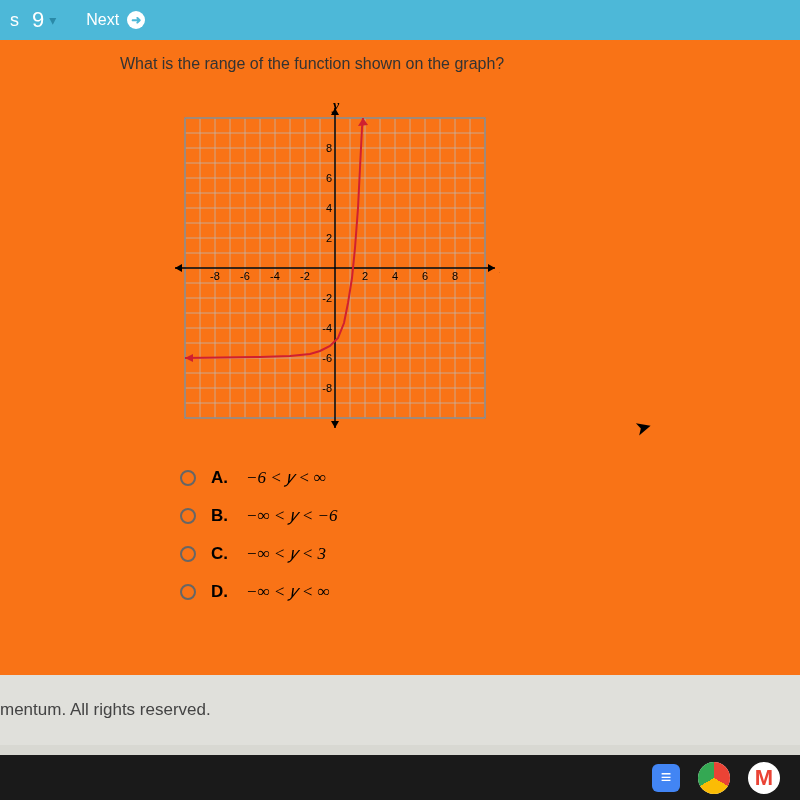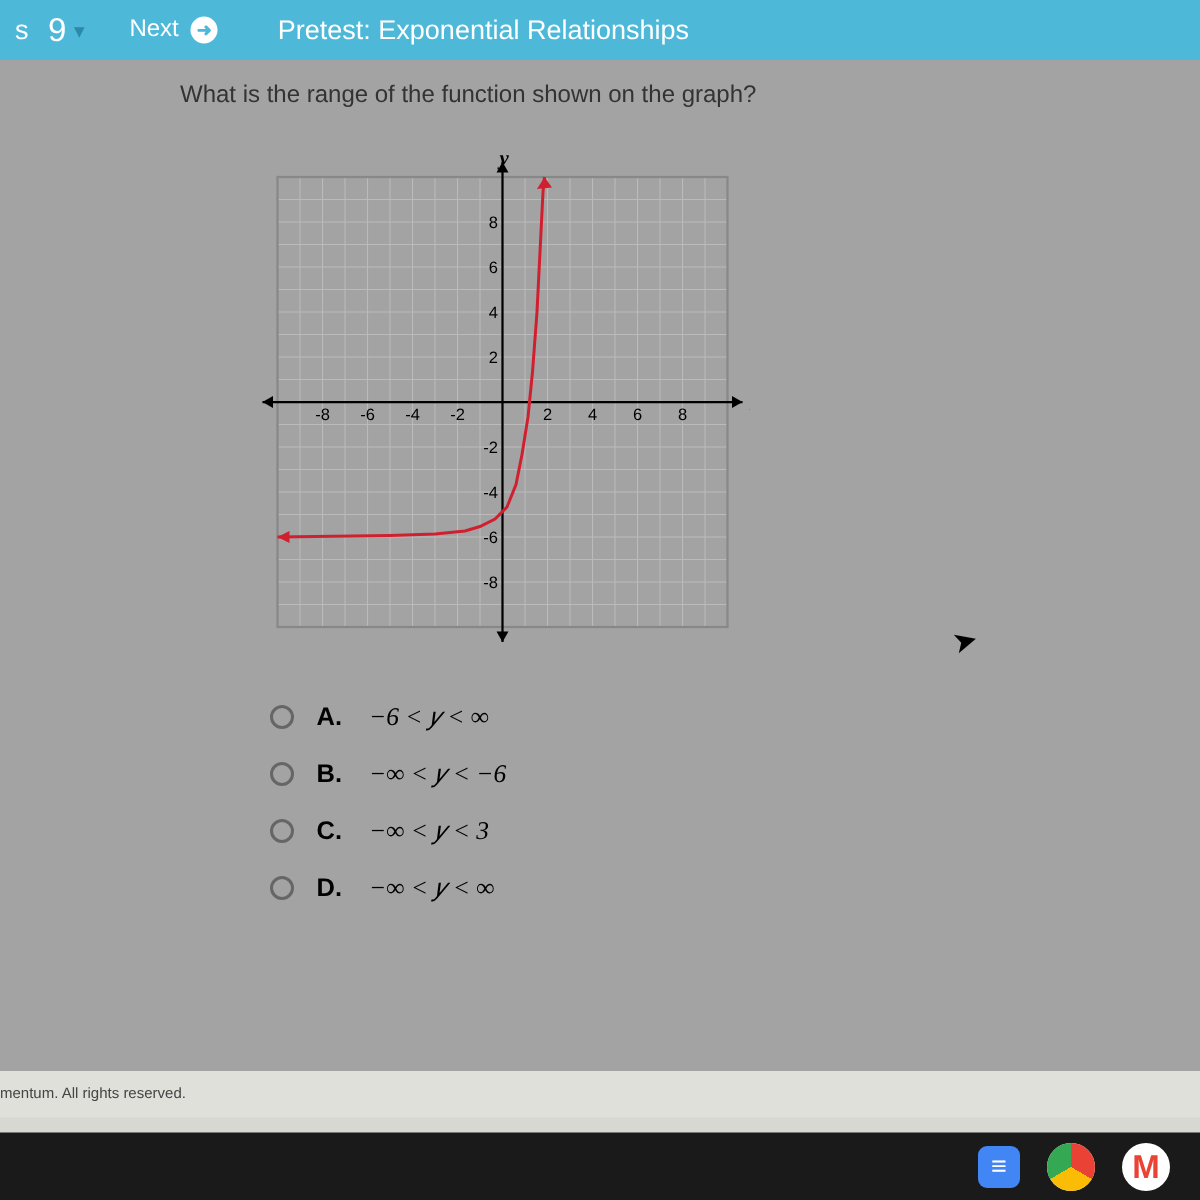--- a/index.html
+++ b/index.html
@@ -43,21 +43,21 @@
       height: 18px;
       display: inline-flex;
       align-items: center;
       justify-content: center;
       margin-left: 8px;
       font-size: 12px;
       font-weight: bold;
     }
     .title { font-size: 18px; font-weight: 300; }
     .content {
-      background: #a3a3a3;
+      background: #f97316;
       padding: 15px 20px 20px 120px;
       height: 680px;
     }
     .question-text {
       font-size: 16px;
       color: #333;
       margin-bottom: 25px;
     }
     .graph-container {
       position: relative;
@@ -90,22 +90,22 @@
       font-family: Arial, sans-serif;
       margin-right: 15px;
       width: 20px;
     }
     .opt-text { font-family: Liberation Serif, serif; }
     .footer {
       position: absolute;
       bottom: 55px;
       left: 0;
       right: 0;
-      padding: 10px 0;
-      font-size: 10px;
+      padding: 25px 0;
+      font-size: 17px;
       color: #444;
       background: #e0e0db;
     }
     .taskbar {
       position: absolute;
       bottom: 0;
       left: 0;
       right: 0;
       height: 45px;
       background: #1a1a1a;
@@ -162,21 +162,20 @@
 <body>
 
 <div class="header">
   <span style="font-size:18px;margin-right:8px;">s</span>
   <span class="question-num">9</span>
   <span class="dropdown-icon">▾</span>
   <div class="next-btn">
     <span>Next</span>
     <span class="arrow-icon">➜</span>
   </div>
-  <div class="title">Pretest: Exponential Relationships</div>
 </div>
 
 <div class="content">
   <div class="question-text">What is the range of the function shown on the graph?</div>
 
   <div class="graph-container">
     <svg class="graph-svg" viewBox="0 0 330 340">
 
       <g stroke="#bbb" stroke-width="0.7">
         <line x1="15" y1="20" x2="15" y2="320"></line>

